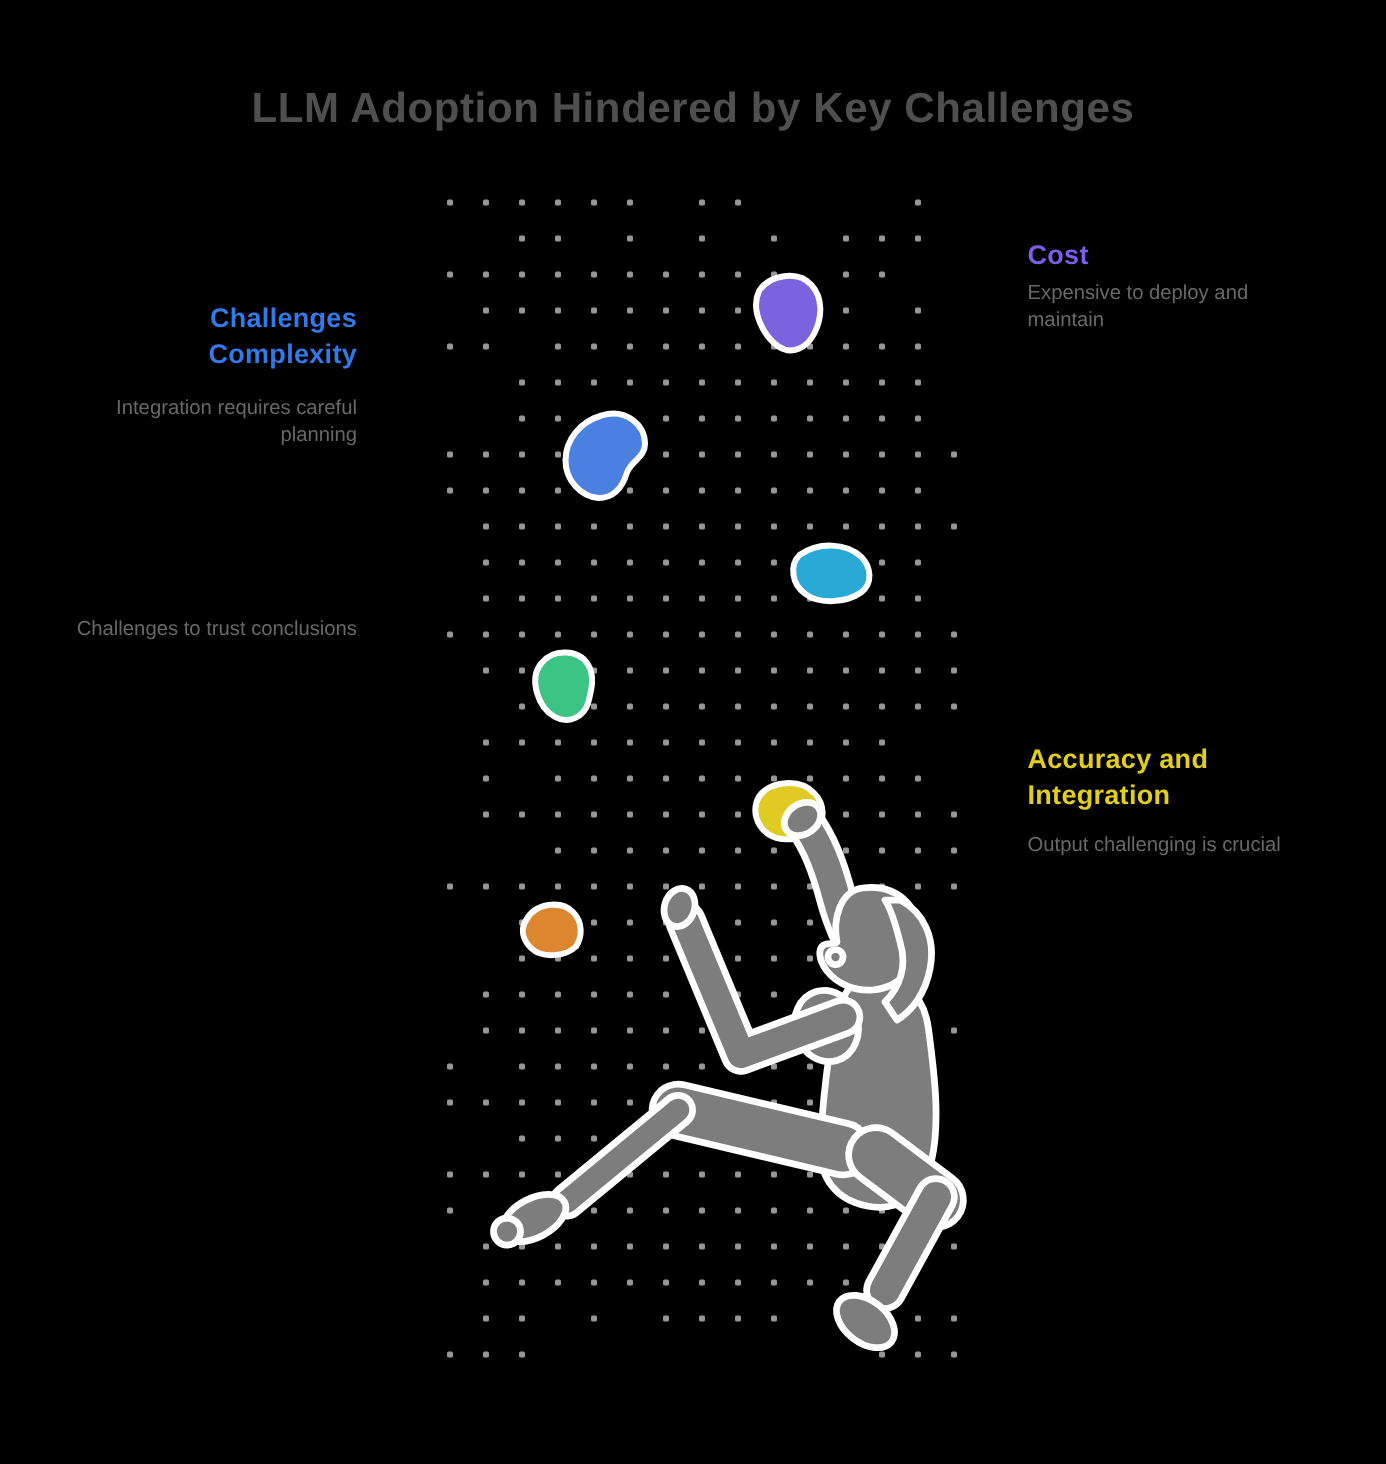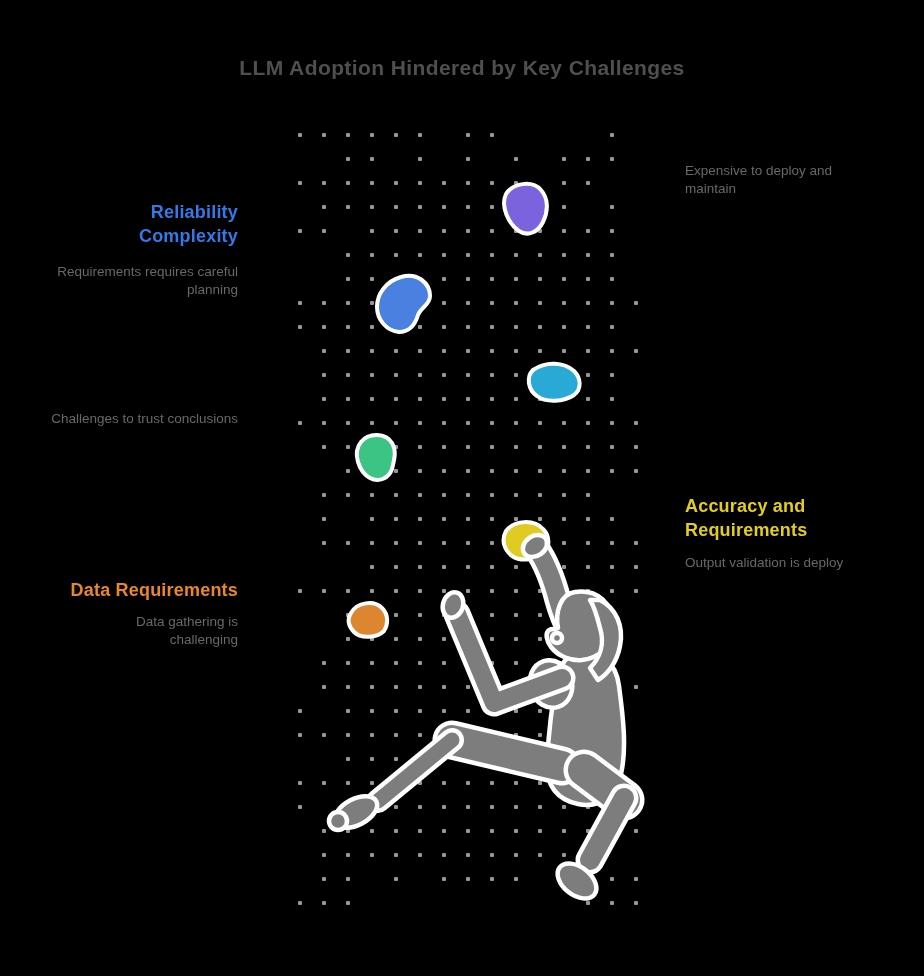--- a/index.html
+++ b/index.html
@@ -3,21 +3,21 @@
 <meta charset="utf-8">
 <style>
   html,body{margin:0;padding:0;background:#000;}
   .stage{
     position:relative;width:924px;height:976px;margin:0 auto;
     background:var(--bg,#000);overflow:hidden;
     font-family:"Liberation Sans","DejaVu Sans",sans-serif;
   }
   .title{
     position:absolute;top:56px;left:0;width:924px;text-align:center;
-    font-size:21px;font-weight:bold;letter-spacing:.4px;color:var(--title,#4f4f4f);
+    font-size:28px;font-weight:bold;letter-spacing:.4px;color:var(--title,#4f4f4f);
   }
   .label-block{position:absolute;width:210px;}
   .label-block.left{text-align:right;}
   .label-block.right{text-align:left;}
   .label-block h3{
     margin:0;font-size:18px;font-weight:bold;line-height:24px;letter-spacing:.2px;
   }
   .label-block p{
     margin:0;font-size:13.5px;line-height:18px;color:var(--desc,#686868);
   }
@@ -498,36 +498,33 @@
 
       <path class="part" d="M600,600 C616,608 624,626 620,646 C617,662 608,674 598,680 L590,668 C600,658 605,644 600,628 C597,616 594,606 590,600 Z"></path>
 
       <path class="lo" stroke-width="27" d="M562,678 L494,703 L457,614"></path>
       <path class="li" stroke-width="18" d="M562,678 L494,703 L457,614"></path>
       <ellipse class="part" cx="453" cy="605" rx="10" ry="13" transform="rotate(18 453 605)"></ellipse>
     </g>
   </svg>
 
   <div class="label-block right b-cost">
+    <h3 style="color: rgb(124, 94, 232);">Cost</h3>
     <p>Expensive to deploy and maintain</p>
   </div>
 
   <div class="label-block left b-integration">
-    <h3 style="color: rgb(51, 121, 232);">Reliability Complexity</h3>
-    <p>Requirements requires careful planning</p>
+    <h3 style="color: rgb(51, 121, 232);">Challenges Complexity</h3>
+    <p>Integration requires careful planning</p>
   </div>
 
 
   <div class="label-block left b-explainability">
     <p>Challenges to trust conclusions</p>
   </div>
 
   <div class="label-block right b-accuracy">
-    <h3 style="color: rgb(228, 206, 28);">Accuracy and Requirements</h3>
-    <p>Output validation is deploy</p>
+    <h3 style="color: rgb(228, 206, 28);">Accuracy and Integration</h3>
+    <p>Output challenging is crucial</p>
   </div>
 
-  <div class="label-block left b-data">
-    <h3 style="color: rgb(232, 135, 43);">Data Requirements</h3>
-    <p>Data gathering is challenging</p>
-  </div>
 
 </div>
 
 </body></html>

